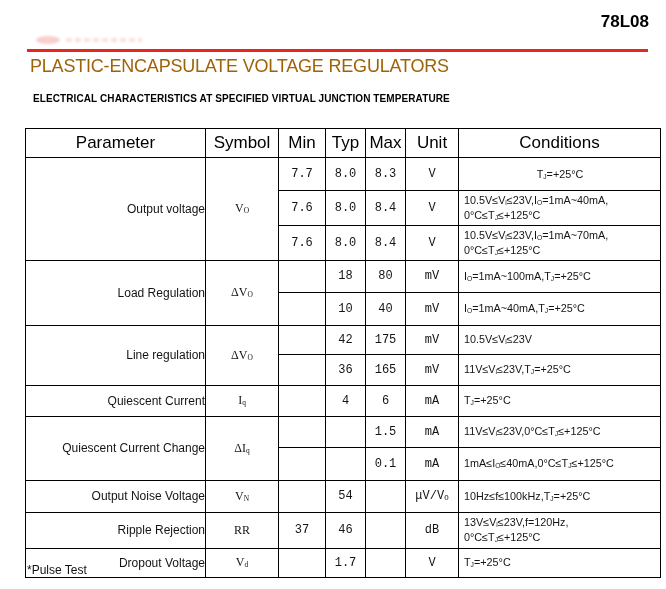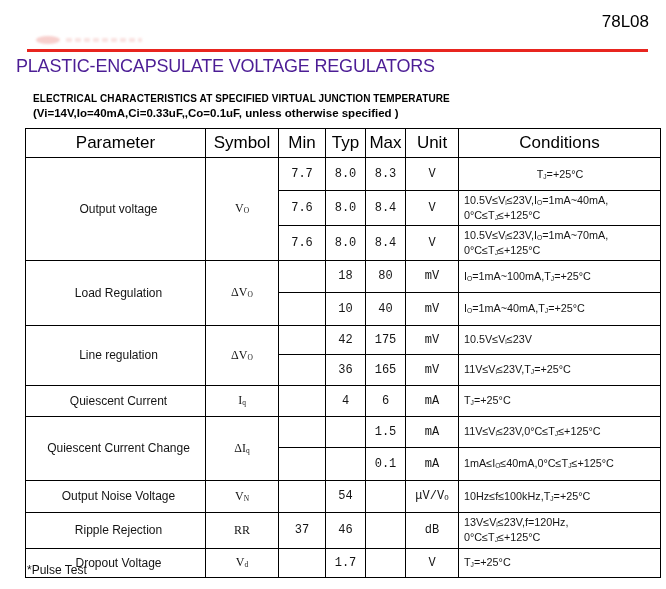--- a/index.html
+++ b/index.html
@@ -1,41 +1,41 @@
 <!DOCTYPE html>
 <html><head>
 <meta charset="utf-8">
 <style>
   html,body{margin:0;padding:0;background:#fff;}
   .page{
     position:relative;width:666px;height:589px;background:#ffffff;
     font-family:"Liberation Sans", sans-serif;color:#141414;overflow:hidden;
   }
   .part{
-    position:absolute;top:12px;right:17px;font-size:17px;font-weight:normal;color:#000;
+    position:absolute;top:12px;right:17px;font-size:17px;font-weight:bold;color:#000;
   }
   
   .wm{position:absolute;left:36px;top:35px;width:108px;height:11px;filter:blur(1.2px);opacity:.5;}
   .wm .b1{position:absolute;left:0;top:1px;width:24px;height:8px;border-radius:50%;background:#f0a09b;}
   .wm .b2{position:absolute;left:30px;top:3px;width:76px;height:4px;
     background:repeating-linear-gradient(90deg,#f5c7c4 0 6px,rgba(255,255,255,0) 6px 9px);}
   .rule{position:absolute;left:27px;top:49px;width:621px;height:2.5px;background:#e8251f;}
   .title{
-    position:absolute;left:16px;top:56px;font-size:18px;letter-spacing:-0.2px;color:#4c1d95;
+    position:absolute;left:30px;top:56px;font-size:18px;letter-spacing:-0.2px;color:#a16207;
   }
   .sec{position:absolute;left:33px;top:92px;font-weight:bold;color:#000;}
   .sec-l1{font-size:10px;line-height:14px;letter-spacing:0.1px;}
   .sec-l2{font-size:11.5px;line-height:14px;}
   table.spec{
     position:absolute;left:25px;top:128px;width:635px;
     border-collapse:collapse;table-layout:fixed;border:1.5px solid #000;
   }
   .spec th,.spec td{border:1px solid #000;padding:0;vertical-align:middle;color:#141414;}
   .spec th{font-size:17px;font-weight:normal;text-align:center;color:#000;}
-  .spec td.param{font-size:12px;text-align:center;padding-left:6px;margin-left:16px;}
+  .spec td.param{font-size:12px;text-align:right;padding-left:6px;margin-left:16px;}
   .spec td.sym{font-size:12px;text-align:center;font-family:Liberation Serif, serif;}
   .spec td.num{font-size:12px;text-align:center;font-family:Liberation Mono, monospace;}
   .spec td.cond{font-size:10.8px;text-align:left;padding:2px 4px 2px 5px;line-height:1.3;white-space:pre-line;}
   .spec td.cond.ctr{text-align:center;}
   sub{font-size:.62em;vertical-align:-0.18em;}
   .foot{position:absolute;left:27px;top:563px;font-size:12px;color:#111;}
 </style>
 </head>
 <body>
 
@@ -47,21 +47,20 @@
     <span class="b1"></span>
     <span class="b2"></span>
   </div>
 
   <div class="rule" style="background: rgb(232, 37, 31);"></div>
 
   <div class="title">PLASTIC-ENCAPSULATE VOLTAGE REGULATORS</div>
 
   <div class="sec">
     <div class="sec-l1">ELECTRICAL CHARACTERISTICS AT SPECIFIED VIRTUAL JUNCTION TEMPERATURE</div>
-    <div class="sec-l2">(Vi=14V,Io=40mA,Ci=0.33uF,,Co=0.1uF, unless otherwise specified )</div>
   </div>
 
   <table class="spec">
     <colgroup>
       <col style="width:180px">
         <col style="width:73px">
         <col style="width:47px">
       <col style="width:40px">
         <col style="width:40px">
         <col style="width:53px">

